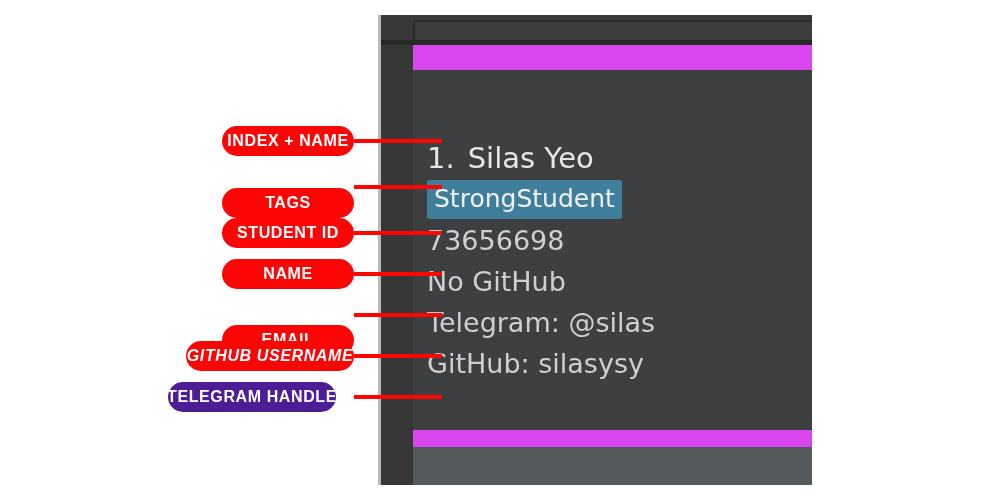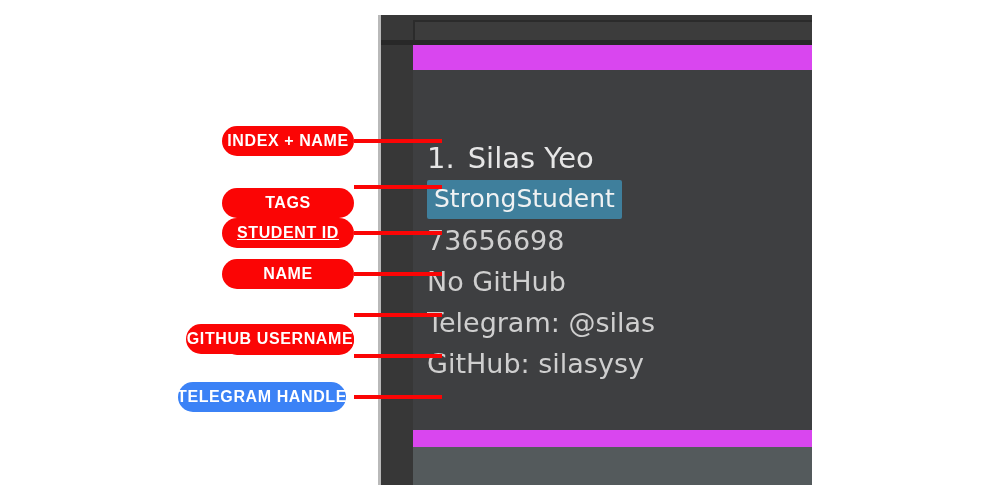--- a/index.html
+++ b/index.html
@@ -204,24 +204,24 @@
       <div class="app-statusbar"></div>
     </div>
   </div>
 
   <div id="annotations">
       <div class="connector" style="left: 354px; top: 139px; width: 88px; background: rgb(251, 5, 5);"></div>
       <div class="callout" style="left: 222px; top: 126px; width: 132px; background: rgb(251, 5, 5);">INDEX + NAME</div>
       <div class="connector" style="left: 354px; top: 185px; width: 88px; background: rgb(251, 5, 5);"></div>
       <div class="callout" style="left: 222px; top: 188px; width: 132px; background: rgb(251, 5, 5);">TAGS</div>
       <div class="connector" style="left: 354px; top: 231px; width: 88px; background: rgb(251, 5, 5);"></div>
-      <div class="callout" style="left: 222px; top: 218px; width: 132px; background: rgb(251, 5, 5); text-decoration: underline;">STUDENT ID</div>
+      <div class="callout" style="left: 222px; top: 218px; width: 132px; background: rgb(251, 5, 5);">STUDENT ID</div>
       <div class="connector" style="left: 354px; top: 272px; width: 88px; background: rgb(251, 5, 5);"></div>
       <div class="callout" style="left: 222px; top: 259px; width: 132px; background: rgb(251, 5, 5);">NAME</div>
       <div class="connector" style="left: 354px; top: 313px; width: 88px; background: rgb(251, 5, 5);"></div>
       <div class="callout" style="left: 222px; top: 300px; width: 132px; background: rgb(251, 5, 5); margin-top: 25px;">EMAIL</div>
       <div class="connector" style="left: 354px; top: 354px; width: 88px; background: rgb(251, 5, 5);"></div>
-      <div class="callout" style="left: 186px; top: 324px; width: 168px; background: rgb(251, 5, 5);">GITHUB USERNAME</div>
+      <div class="callout" style="left: 186px; top: 341px; width: 168px; background: rgb(251, 5, 5); font-style: italic;">GITHUB USERNAME</div>
       <div class="connector" style="left: 354px; top: 395px; width: 88px; background: rgb(251, 5, 5);"></div>
-      <div class="callout" style="left: 178px; top: 382px; width: 168px; background: #3b82f6;">TELEGRAM HANDLE</div>
+      <div class="callout" style="left: 168px; top: 382px; width: 168px; background: #4c1d95;">TELEGRAM HANDLE</div>
     </div>
 
 </div>
 
 </body></html>

